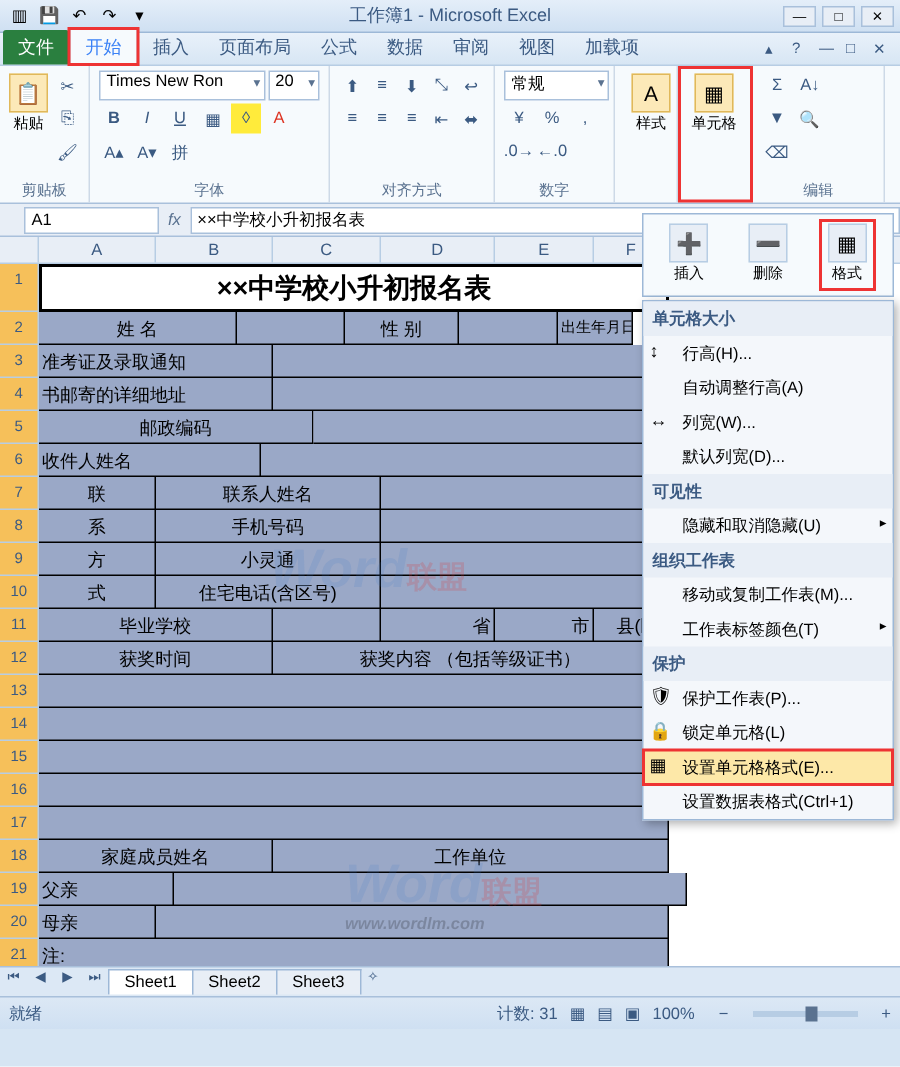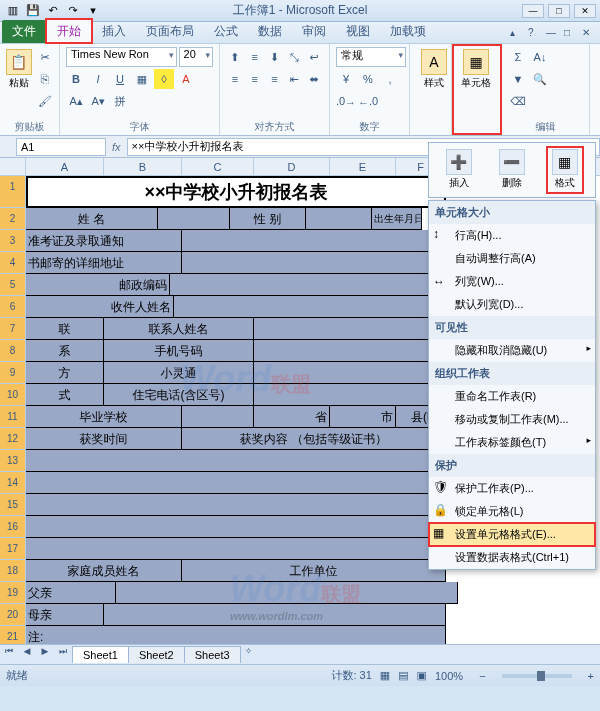--- a/index.html
+++ b/index.html
@@ -7,21 +7,21 @@
 .titlebar{height:22px;background:linear-gradient(#e4eef9,#cfe0f2);display:flex;align-items:center;padding:0 4px;border-bottom:1px solid #9db8d7}
 .titlebar .qat{display:flex;gap:2px;align-items:center}
 .qat-btn{width:18px;height:18px;display:flex;align-items:center;justify-content:center;font-size:11px}
 .titlebar .spacer{flex:1}
 .titlebar .title{position:absolute;left:50%;transform:translateX(-50%);color:#3b5a82;font-size:12px}
 .winbtns{display:flex;gap:4px}
 .winbtn{width:22px;height:14px;background:#e8eef6;border:1px solid #a9c0db;font-size:9px;display:flex;align-items:center;justify-content:center}
 .tabs{height:22px;background:linear-gradient(#e9f1fa,#d7e6f4);display:flex;align-items:flex-end;padding:0 2px;border-bottom:1px solid #b7cde4}
 .tab{padding:3px 10px;font-size:12px;color:#3b5a82;cursor:pointer}
 .tab.file{background:#2a7f3f;color:#fff;border-radius:2px 2px 0 0}
-.tab.active{background:#f6fafd;border:1px solid #b7cde4;border-bottom:none;color:#a21caf}
+.tab.active{background:#f6fafd;border:1px solid #b7cde4;border-bottom:none;color:#3b82f6}
 .tab.red{outline:2px solid #e33;outline-offset:-1px}
 .tabs .right{margin-left:auto;display:flex;gap:4px;padding:2px}
 .smallbtn{width:14px;height:14px;font-size:10px;color:#3b5a82}
 .ribbon{height:92px;background:#f6fafd;border-bottom:1px solid #a9c0db;display:flex}
 .group{border-right:1px solid #cdd9e7;padding:3px 6px;display:flex;flex-direction:column;position:relative}
 .group-label{position:absolute;bottom:1px;left:0;right:0;text-align:center;font-size:10px;color:#5a7290}
 .group-body{display:flex;gap:3px;flex:1}
 .bigbtn{width:36px;display:flex;flex-direction:column;align-items:center;padding-top:2px;gap:2px}
 .bigbtn .ico{width:26px;height:26px;background:#fce9b8;border:1px solid #e0b85a;display:flex;align-items:center;justify-content:center;font-size:14px}
 .bigbtn .lbl{font-size:10px;text-align:center;line-height:11px}
@@ -266,26 +266,26 @@
         <div class="cell  sel" style="width: 156px;">准考证及录取通知</div>
         <div class="cell  sel" style="width: 264px;"></div>
       </div>
       <div class="xlrow">
         <div class="rh sel">4</div>
         <div class="cell  sel" style="width: 156px;">书邮寄的详细地址</div>
         <div class="cell  sel" style="width: 264px;"></div>
       </div>
       <div class="xlrow">
         <div class="rh sel">5</div>
-        <div class="cell  sel" style="width: 144px; text-align: right;">邮政编码</div>
+        <div class="cell  sel" style="width: 183px; text-align: center;">邮政编码</div>
         <div class="cell  sel" style="width: 264px;"></div>
       </div>
       <div class="xlrow">
         <div class="rh sel">6</div>
-        <div class="cell  sel" style="width: 148px; text-align: right;">收件人姓名</div>
+        <div class="cell  sel" style="width: 148px; text-align: left;">收件人姓名</div>
         <div class="cell  sel" style="width: 264px;"></div>
       </div>
       <div class="xlrow">
         <div class="rh sel">7</div>
         <div class="cell  sel" style="width: 78px; text-align: center;">联</div>
         <div class="cell  sel" style="width: 150px; text-align: center;">联系人姓名</div>
         <div class="cell  sel" style="width: 192px;"></div>
       </div>
       <div class="xlrow">
         <div class="rh sel">8</div>
@@ -364,21 +364,20 @@
 
 <div class="menu">
   <div class="menu-section">单元格大小</div>
   <div class="menu-item"><span class="mico">↕</span><span>行高(H)...</span></div>
   <div class="menu-item"><span>自动调整行高(A)</span></div>
   <div class="menu-item"><span class="mico">↔</span><span>列宽(W)...</span></div>
   <div class="menu-item"><span>默认列宽(D)...</span></div>
   <div class="menu-section">可见性</div>
   <div class="menu-item"><span>隐藏和取消隐藏(U)</span><span class="arrow">▸</span></div>
   <div class="menu-section">组织工作表</div>
-  <div class="menu-item"><span>重命名工作表(R)</span></div>
   <div class="menu-item"><span>移动或复制工作表(M)...</span></div>
   <div class="menu-item"><span>工作表标签颜色(T)</span><span class="arrow">▸</span></div>
   <div class="menu-section">保护</div>
   <div class="menu-item"><span class="mico">🛡</span><span>保护工作表(P)...</span></div>
   <div class="menu-item"><span class="mico">🔒</span><span>锁定单元格(L)</span></div>
   <div class="menu-item hl"><span class="mico">▦</span><span>设置单元格格式(E)...</span></div>
   <div class="menu-item"><span>设置数据表格式(Ctrl+1)</span></div>
 </div>
 
 <div class="sheet-tabs">

